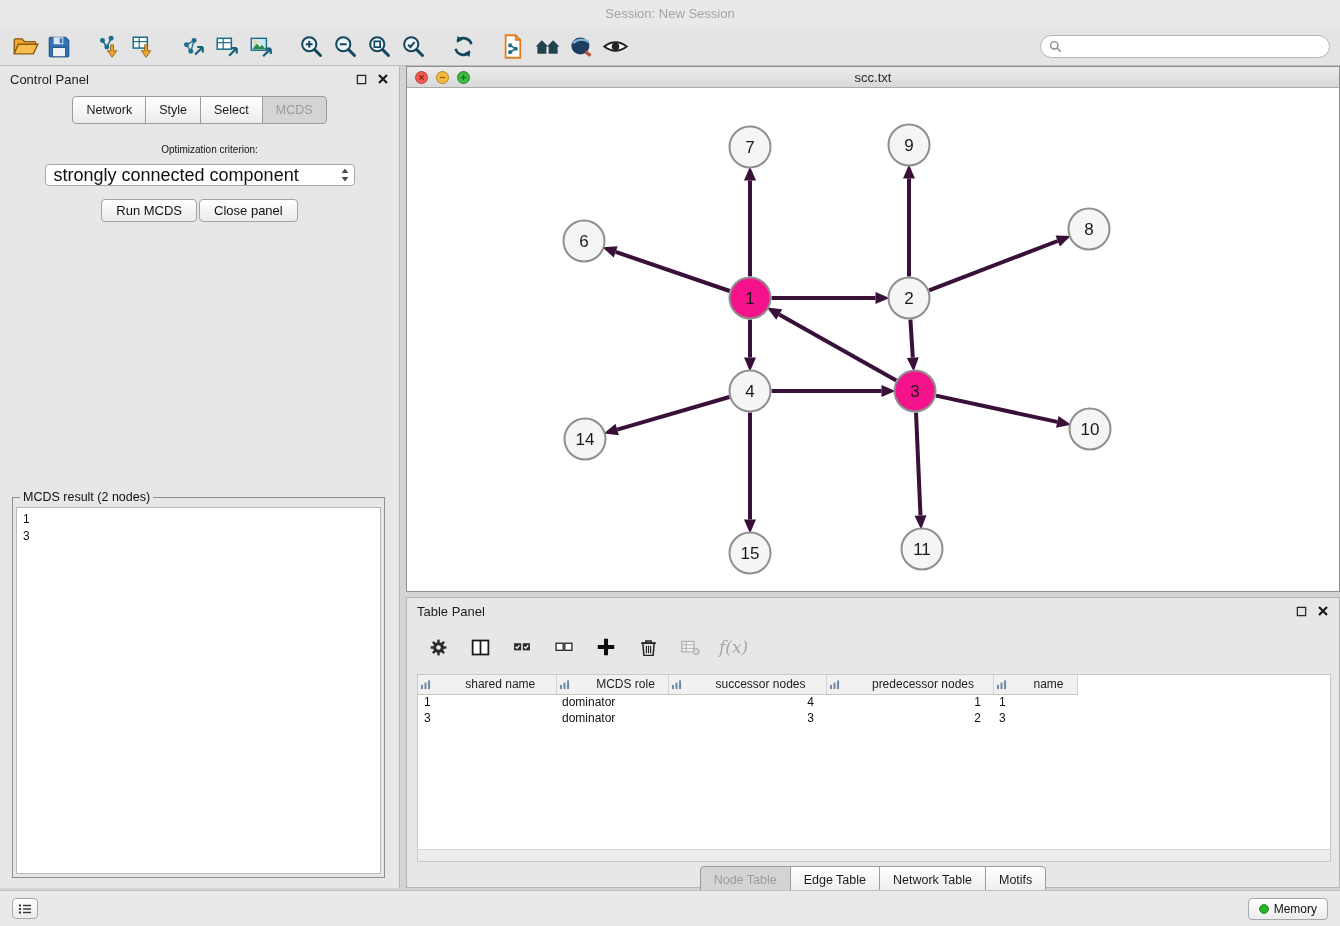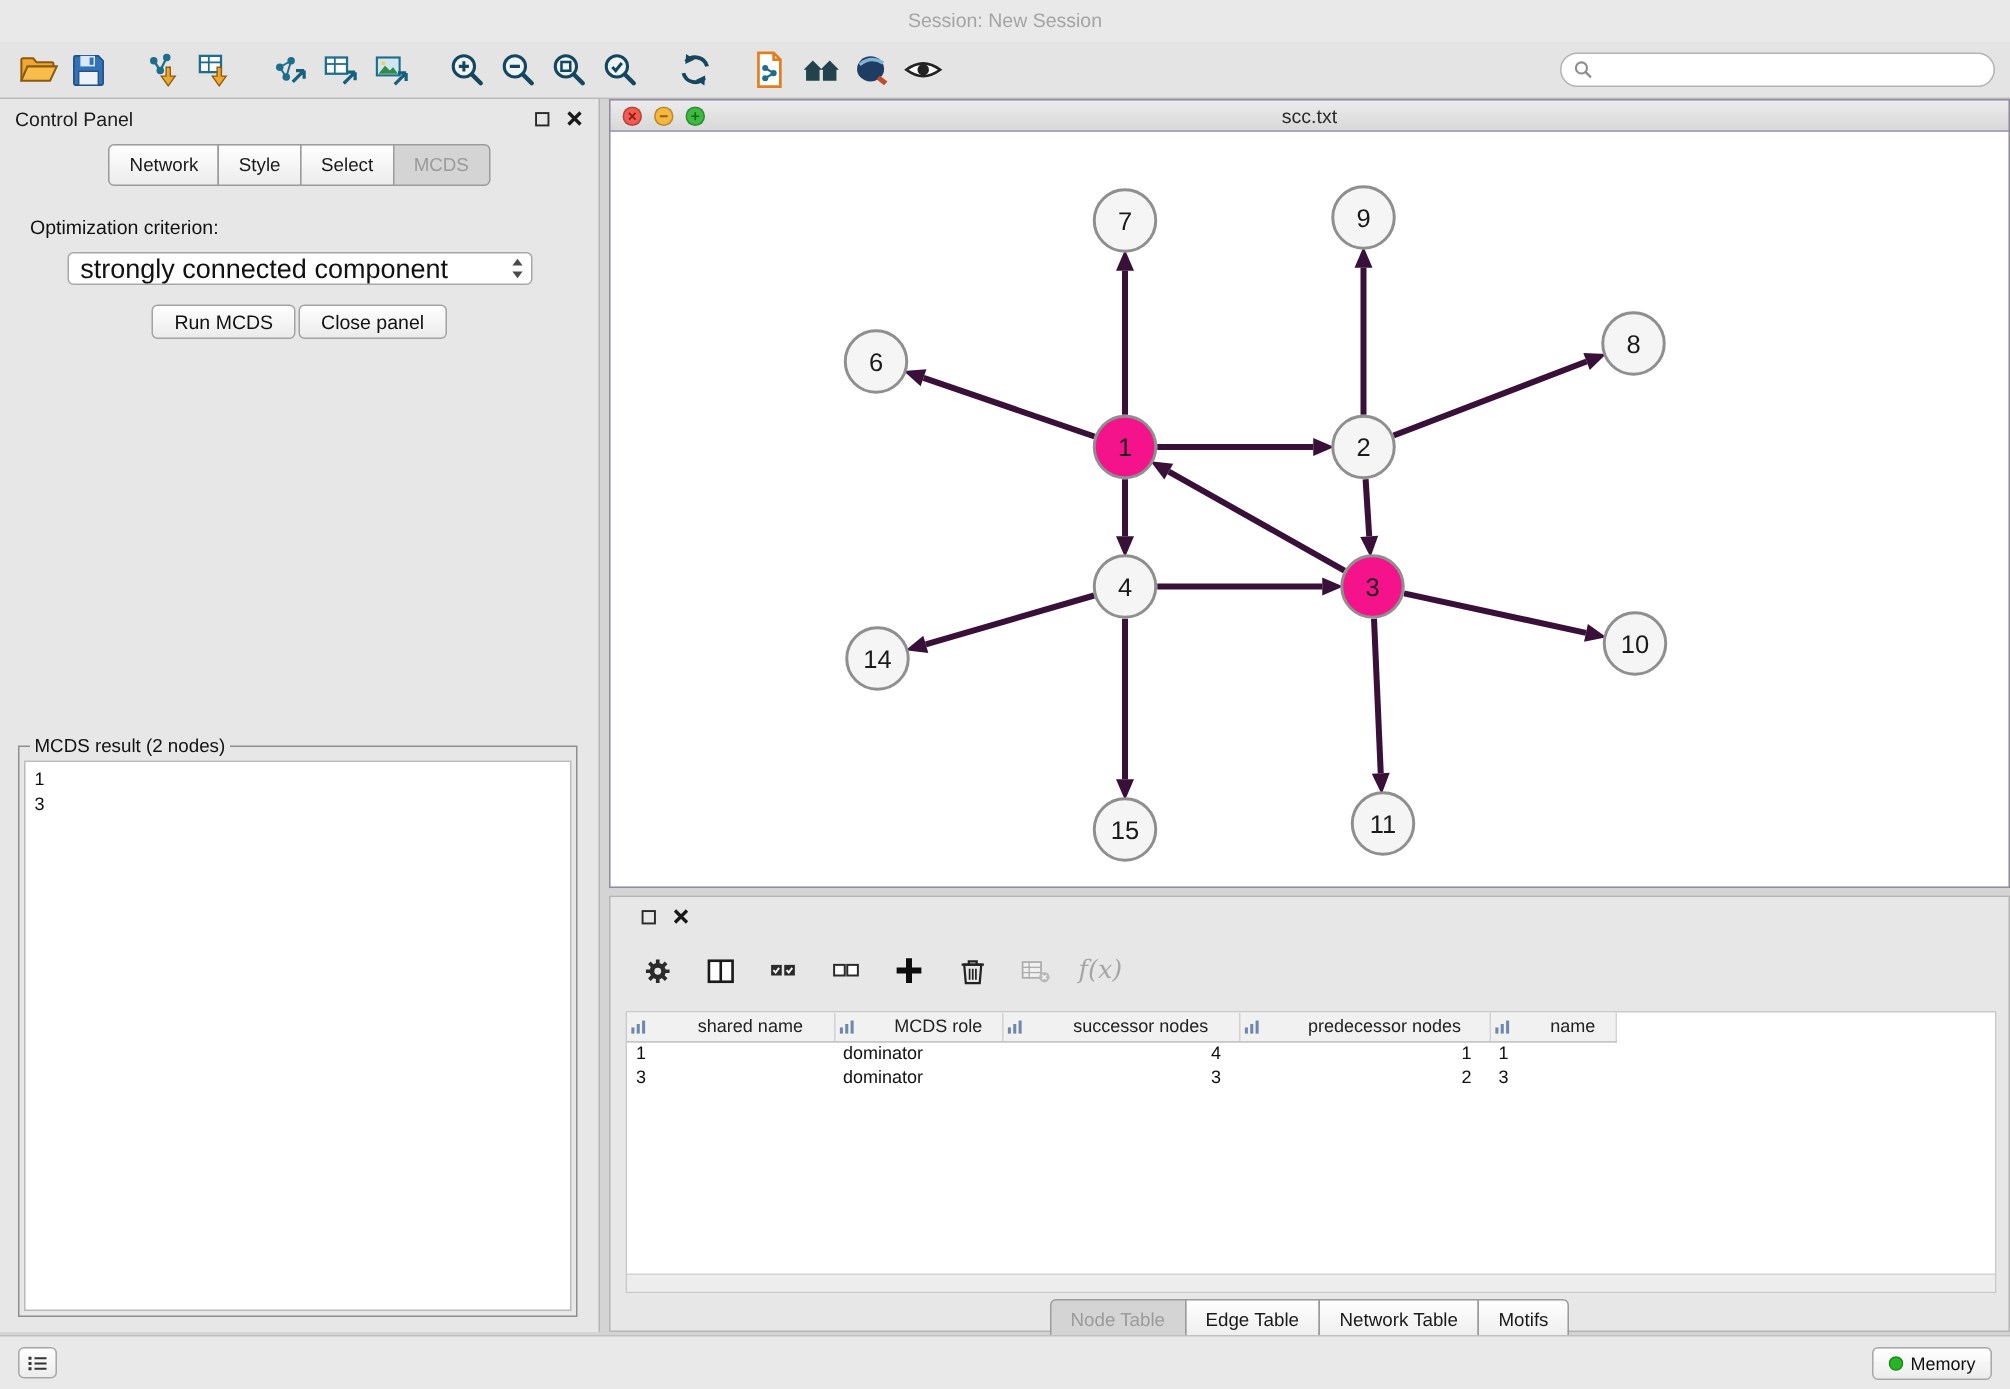--- a/index.html
+++ b/index.html
@@ -54,21 +54,21 @@
     display:flex; align-items:center; }
   .seg-row { display:flex; justify-content:center; margin-top:4px; }
   .seg-btn {
     border:1px solid #9c9c9c; background:linear-gradient(#ffffff,#ececec);
     font-size:12.5px; color:#1a1a1a; padding:6px 13px; margin-left:-1px; cursor:pointer;
     font-family:"Liberation Sans",sans-serif;
   }
   .seg-btn:first-child { border-radius:4px 0 0 4px; margin-left:0; }
   .seg-btn:last-child { border-radius:0 4px 4px 0; }
   .seg-btn.active { background:#d4d4d4; color:#9b9b9b; }
-  .opt-label { font-size:13px; color:#111; margin-top:20px;padding-left:20px; }
+  .opt-label { text-align:center; font-size:10px; color:#111; margin-top:20px;padding-left:20px; }
   .dropdown {
     width:310px; height:22px; margin:9px auto 0 auto;
     background:#fff; border:1px solid #a8a8a8; border-radius:4px;
     display:flex; align-items:center; padding:0 4px 0 8px; cursor:pointer;
   }
   .dropdown .dval { flex:1; font-size:18px; color:#111; }
   .btn-row { display:flex; justify-content:center; gap:2px; margin-top:13px; }
   .mac-btn {
     border:1px solid #a3a3a3; background:linear-gradient(#ffffff,#ebebeb);
     border-radius:4px; font-size:13px; color:#111; padding:3px 14px; cursor:pointer;
@@ -424,20 +424,21 @@
           <g>
             <circle cx="515" cy="461" r="20.5" fill="#f5f5f5" stroke="#8f8f8f" stroke-width="2"></circle>
             <text x="515" y="467" text-anchor="middle" font-size="17" font-family="&quot;Liberation Sans&quot;, sans-serif" fill="#1a1a1a">11</text>
           </g>
         </svg>
     </div>
   </div>
 
   <div class="table-panel">
     <div class="panel-header">
+      <span class="ptitle">Table Panel</span>
       <button class="panel-icon-btn">
         <svg viewBox="0 0 12 12" width="11" height="11">
           <rect x="1.5" y="1.5" width="9" height="9" fill="none" stroke="#2a2a2a" stroke-width="1.4"></rect>
         </svg>
       </button>
       <button class="panel-icon-btn">
         <svg viewBox="0 0 12 12" width="12" height="12">
           <path d="M2 2 L10 10 M10 2 L2 10" stroke="#1a1a1a" stroke-width="2.2"></path>
         </svg>
       </button>

